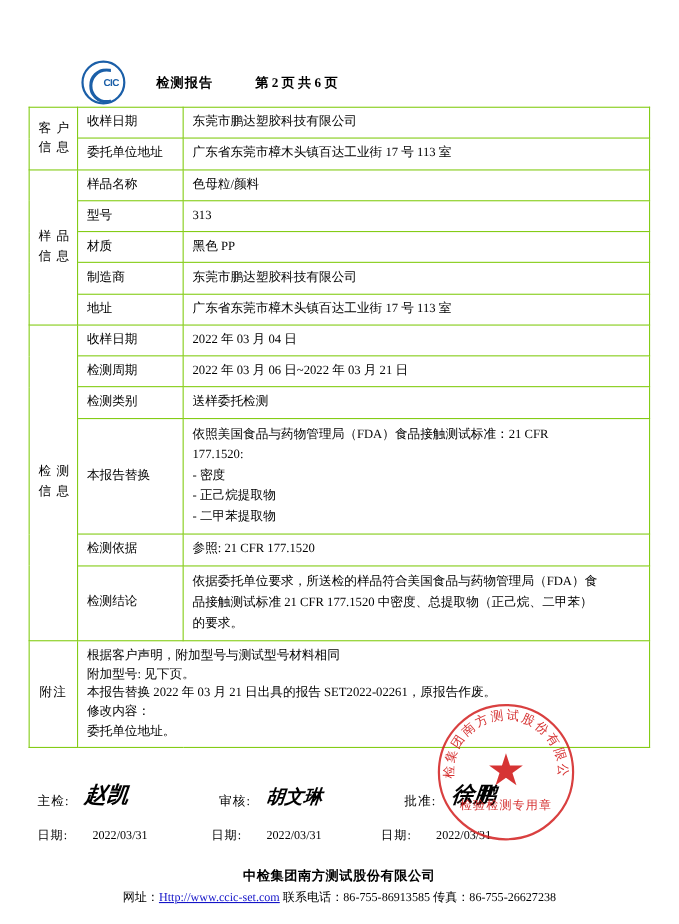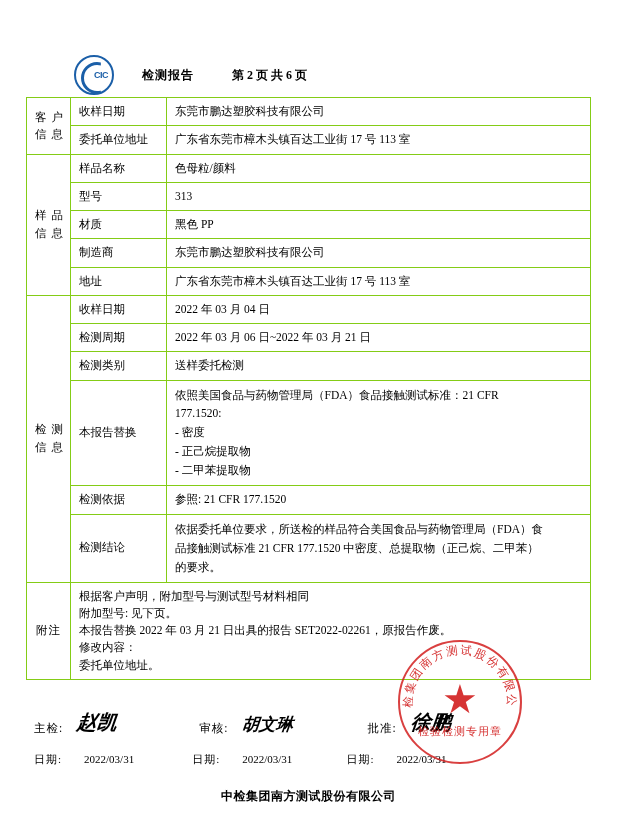--- a/index.html
+++ b/index.html
@@ -352,20 +352,23 @@
     </div>
     <div class="dsp2"></div>
     <div class="date-cell">
       <span class="date-lbl">日期:</span>
       <span class="date-val">2022/03/31</span>
     </div>
   </div>
 
   <div class="footer">
     <div class="co">中检集团南方测试股份有限公司</div>
+    <div>
+      <span>网址：</span><a href="#">Http://www.ccic-set.com</a>&nbsp;<span>联系电话：</span><span>86-755-86913585</span>&nbsp;<span>传真：</span><span>86-755-26627238</span>
+    </div>
   </div>
 
   <div class="stamp">
     <div class="ring"></div>
     <svg viewBox="0 0 124 124">
       <defs>
         <path id="arcpath" d="M 14,62 A 48,48 0 1 1 110,62"></path>
       </defs>
       <text font-size="11.5" letter-spacing="2">
         <textPath href="#arcpath" startOffset="50%" text-anchor="middle">中检集团南方测试股份有限公司</textPath>

